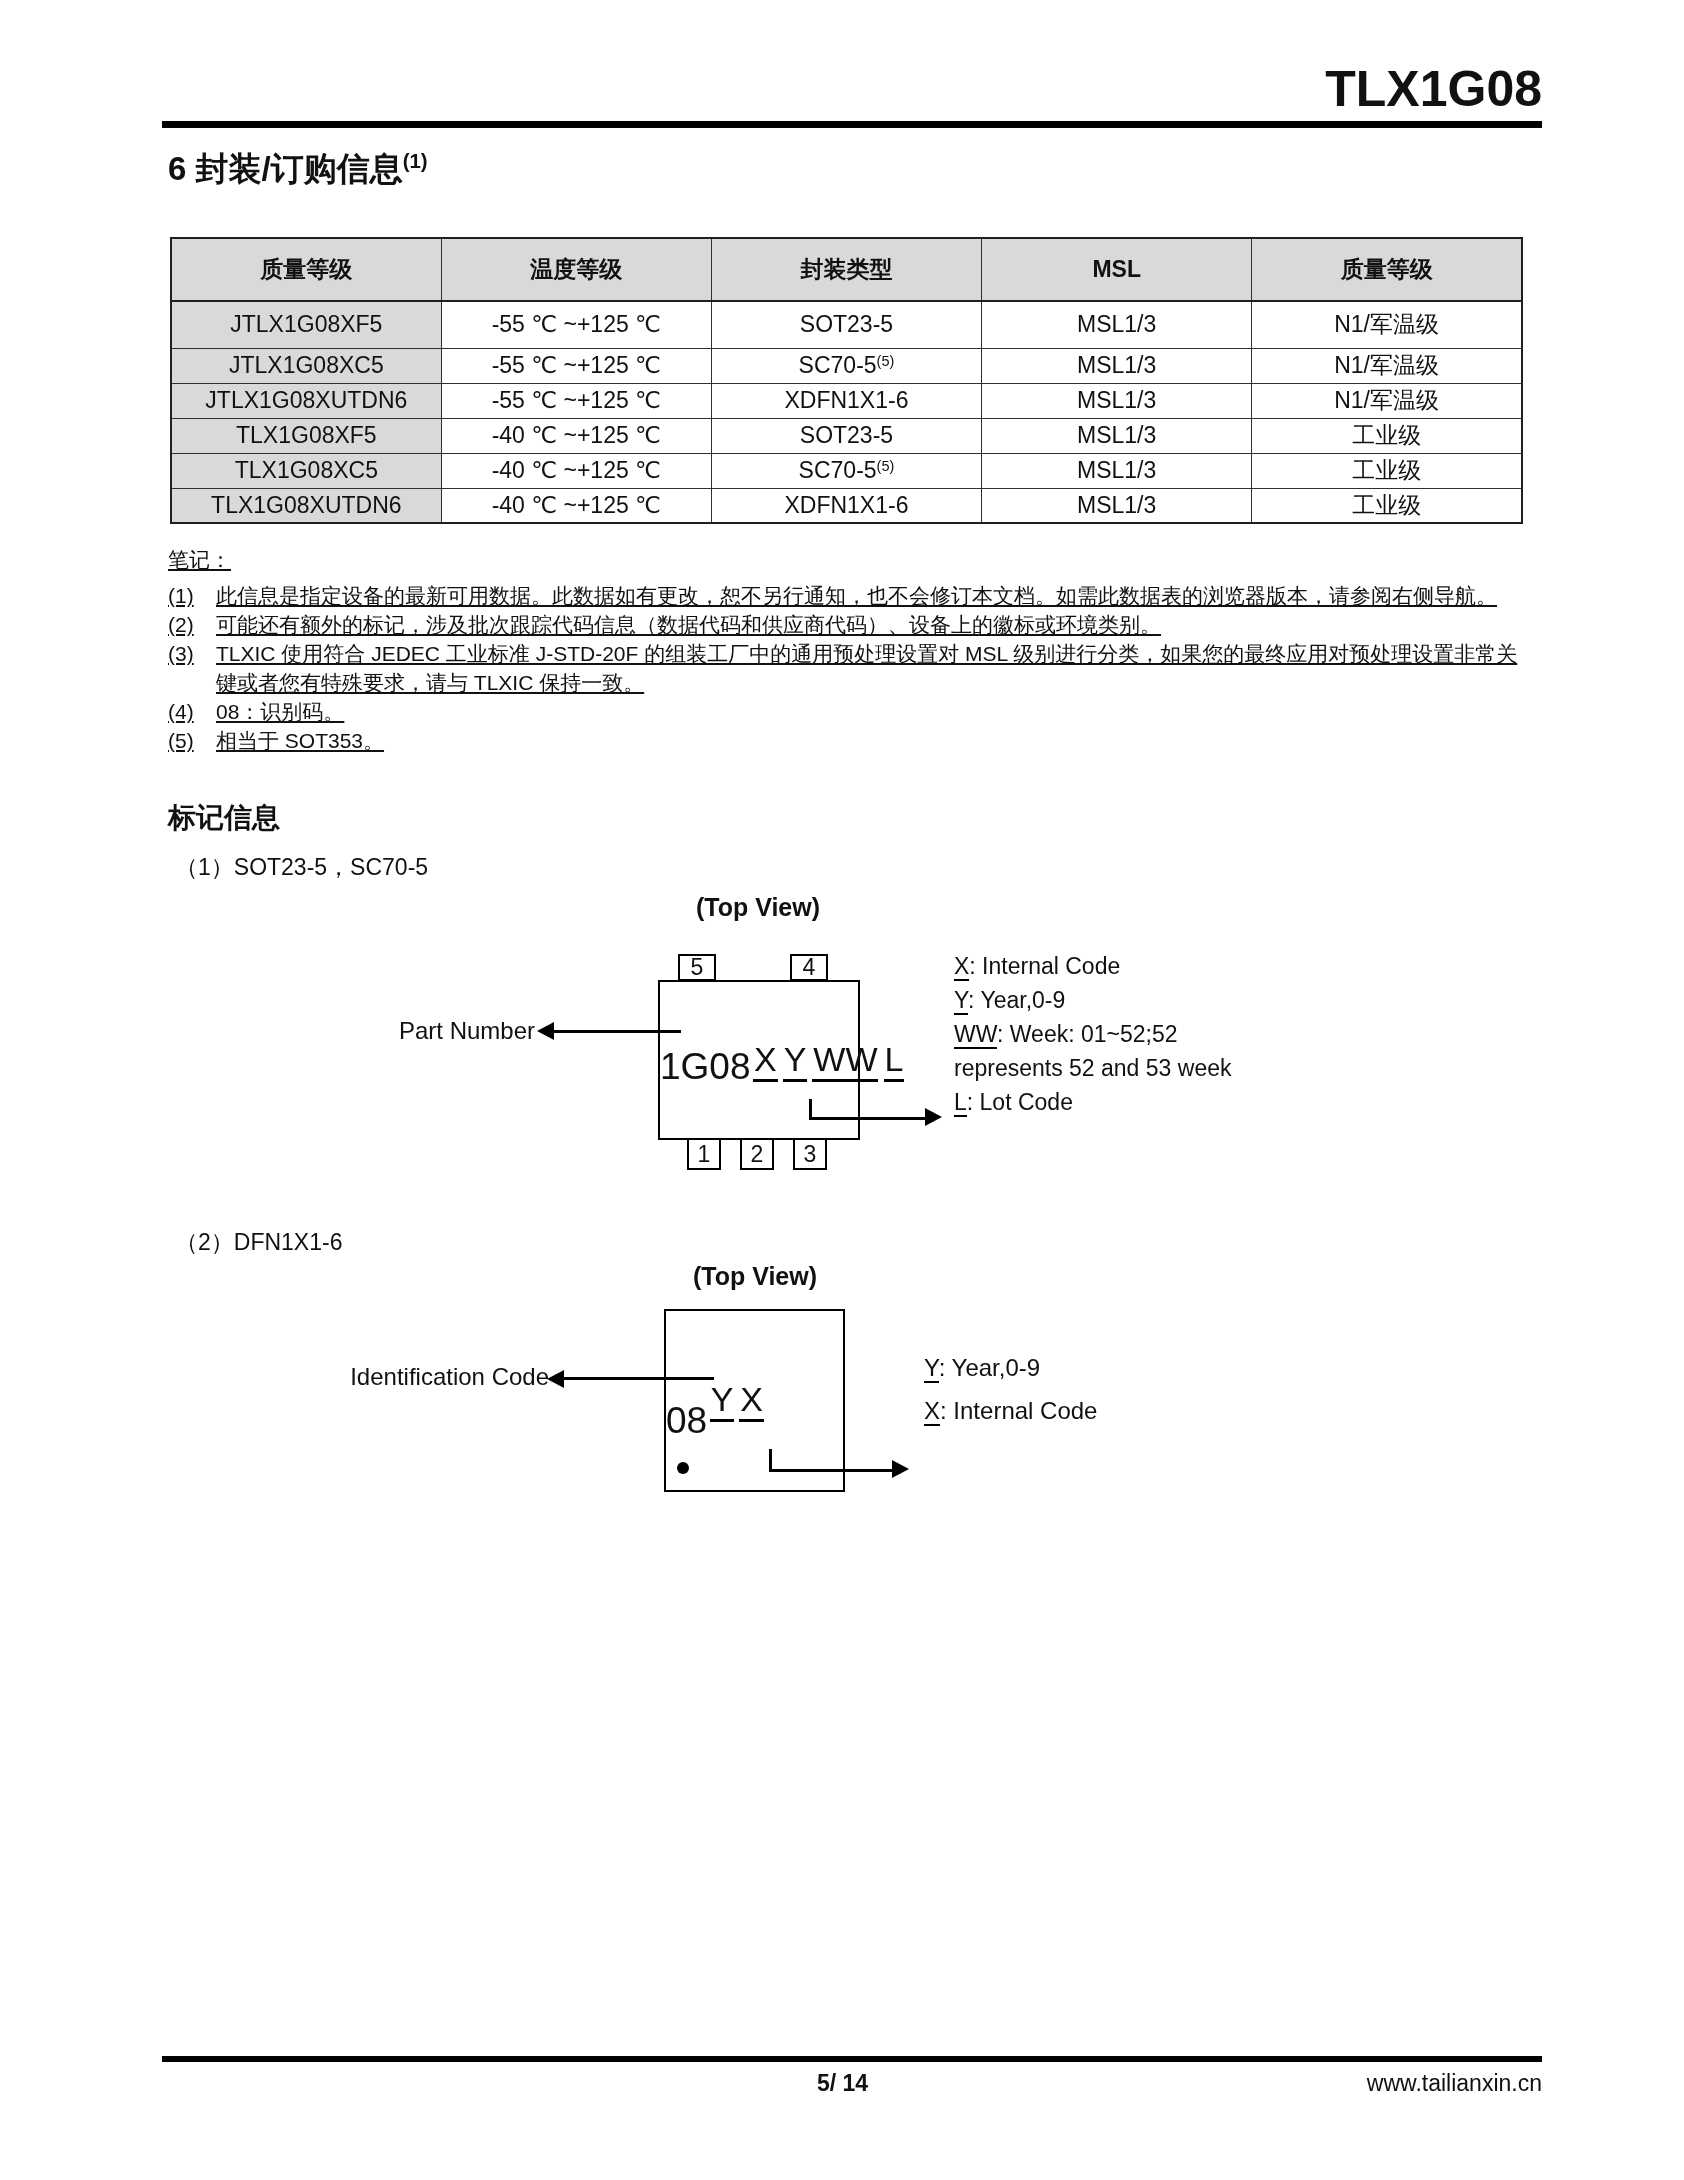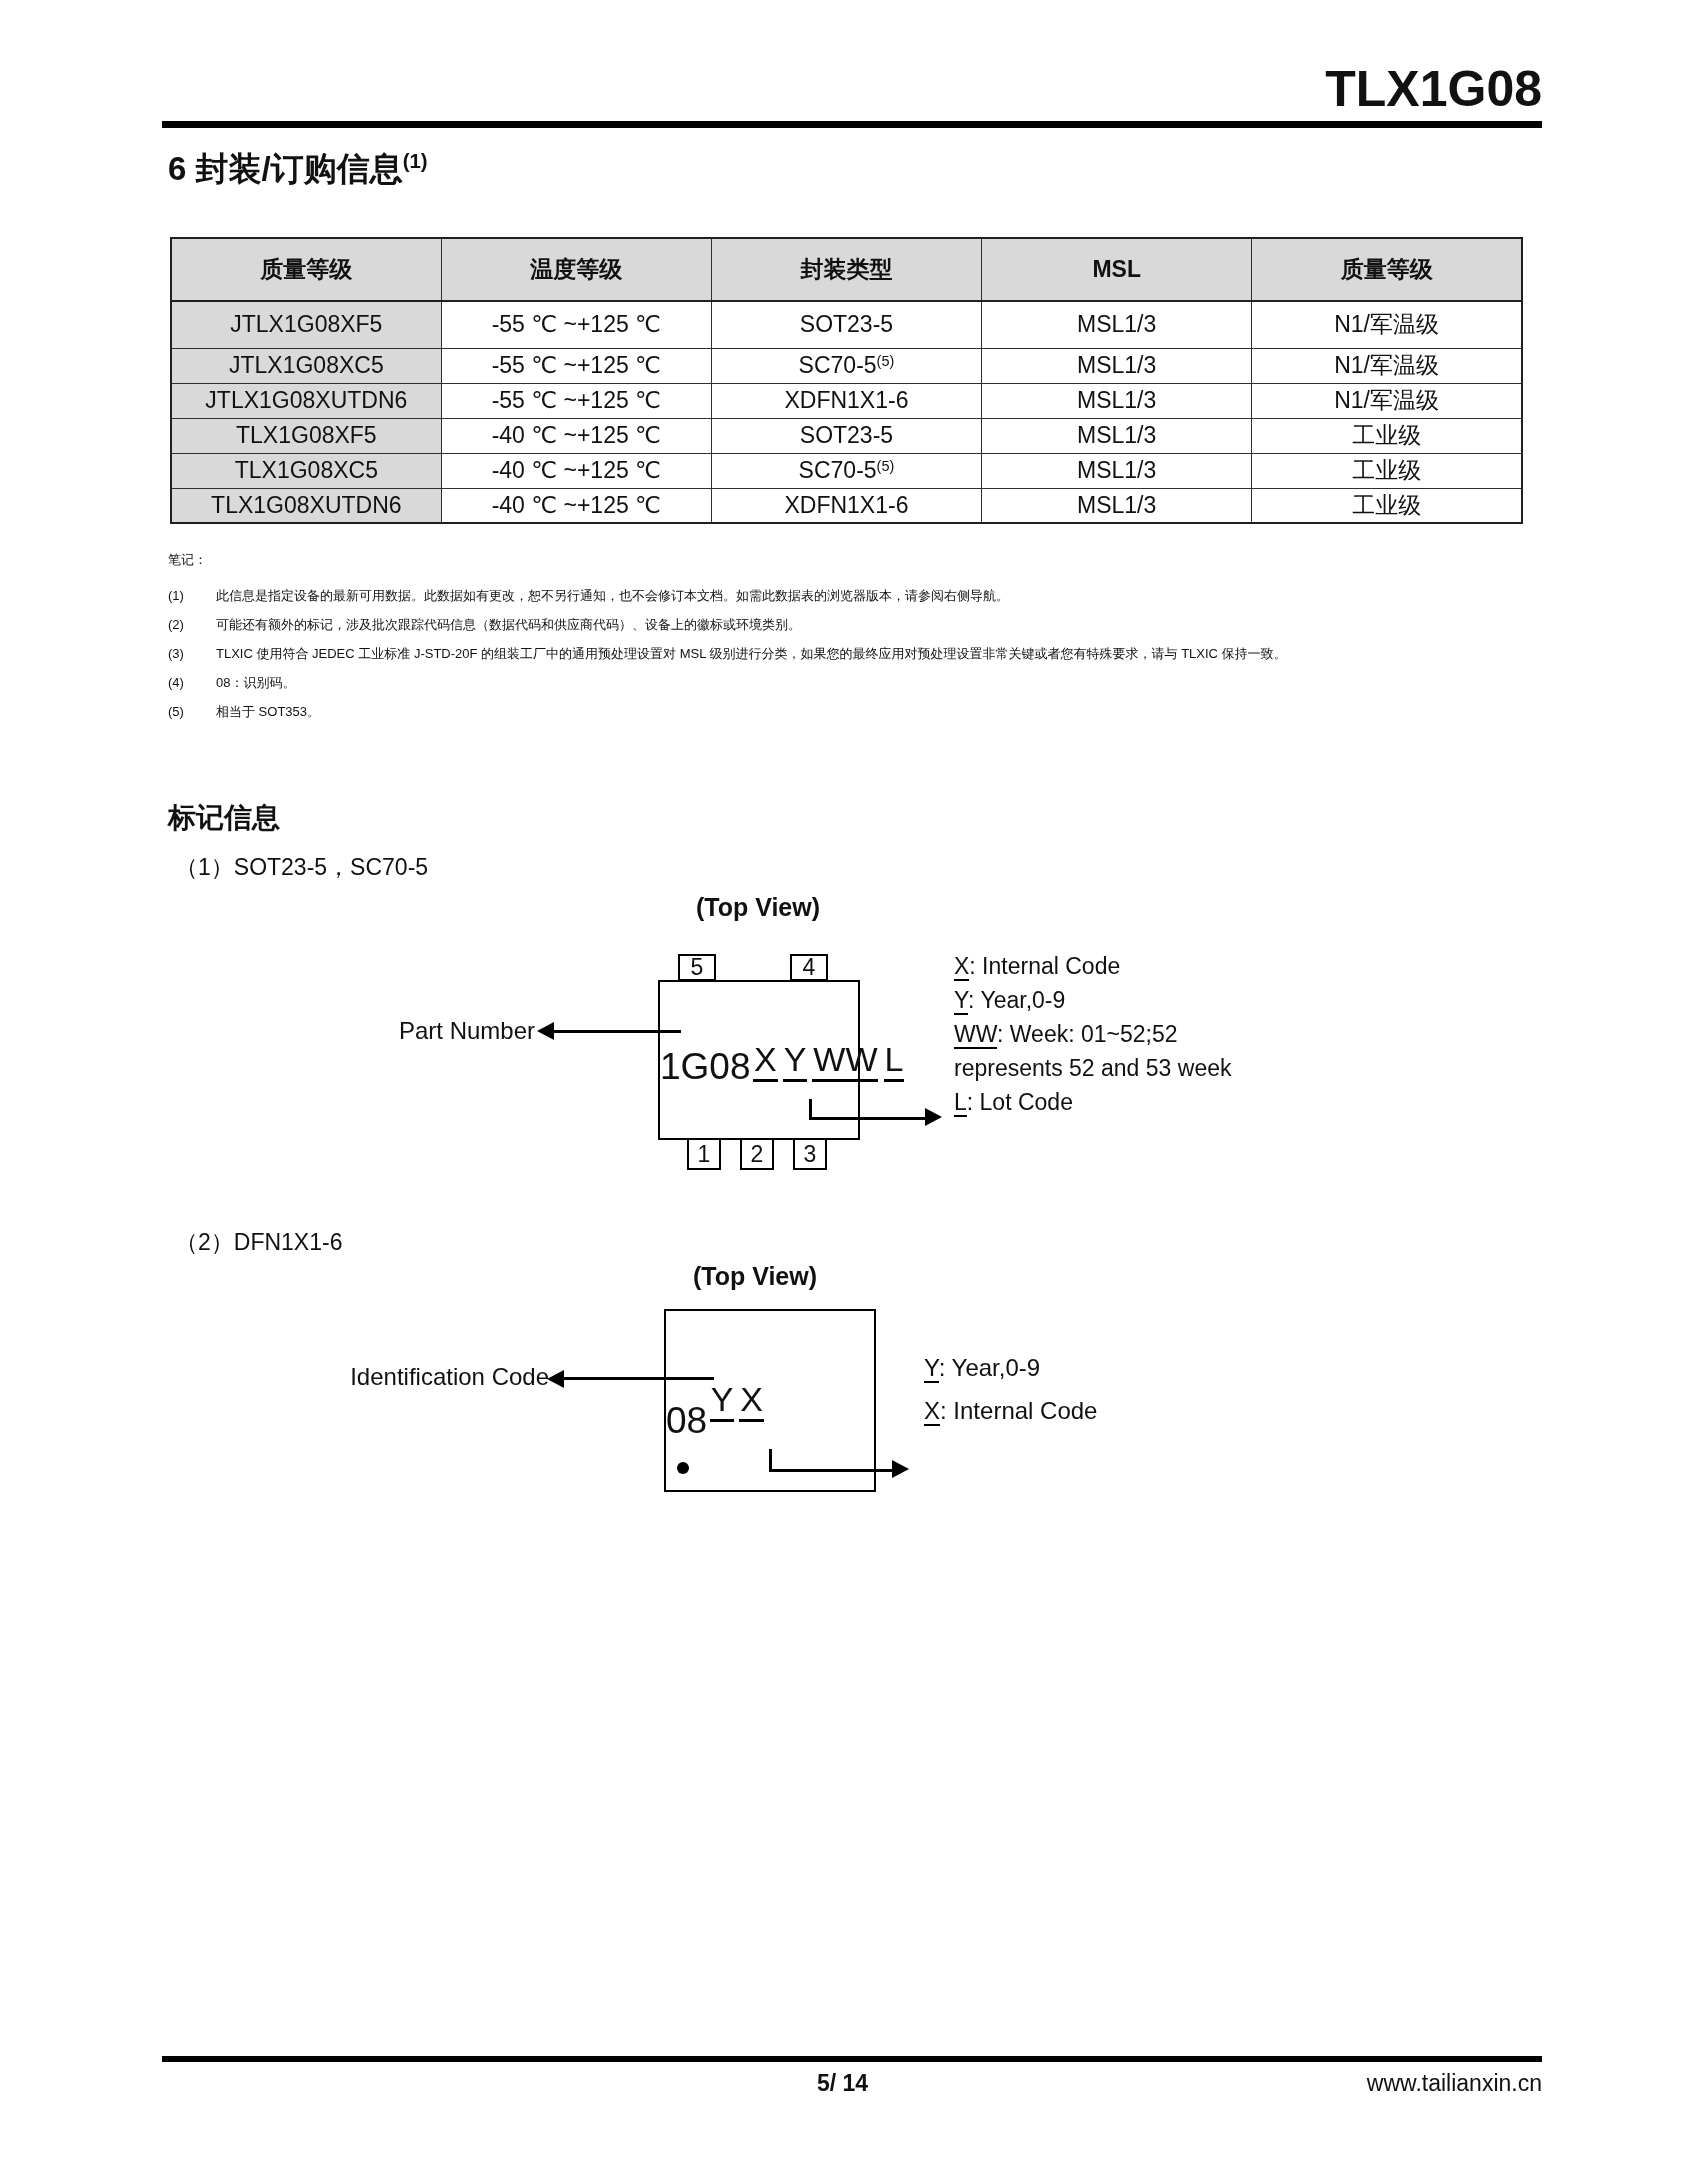--- a/index.html
+++ b/index.html
@@ -44,21 +44,21 @@
   table.order tr.hdr{height:63px;}
   table.order tr.hdr th{background:#d9d9d9;font-weight:bold;border-bottom:2.6px solid #1f1f1f;}
   table.order tr.r1{height:47px;}
   table.order tr.rx{height:35px;}
   table.order td.first{background:#d9d9d9;}
   sup.cell-sup{font-size:14.5px;vertical-align:6.8px;}
 
   
   .notes{
     top:545px;left:168px;width:1363px;
-    font-size:13px;line-height:29px;
+    font-size:21px;line-height:29px;text-decoration:underline;
   }
   .notes .label{margin-bottom:6.8px;}
   .note-row{display:flex;}
   .note-num{width:48px;flex:none;}
   .note-text{flex:1;}
 
   
   .marking-heading{top:799px;left:168px;font-size:28px;font-weight:bold;}
   .marking1-label{top:852px;left:175px;font-size:23px;}
   .marking2-label{top:1227px;left:175px;font-size:23px;}
@@ -74,21 +74,21 @@
     box-sizing:border-box;
   }
   .pin-top{width:38px;height:27px;line-height:23px;}
   .pin-bot{width:34px;height:32px;line-height:28px;}
   .chip-body{
     position:absolute;border:2.6px solid #000;background:#fff;
     box-sizing:border-box;
     display:flex;flex-direction:row;align-items:center;
   }
   .body1{left:658px;top:980px;width:202px;height:160px;}
-  .body2{left:664px;top:1309px;width:212px;height:183px;}
+  .body2{left:664px;top:1309px;width:181px;height:183px;}
   .chip-l1{font-size:37px;margin-top:13.6px;}
   .body2 .chip-l1{margin-top:41px;}
   .chip-l2{font-size:34px;margin-top:3.4px;display:flex;}
   .code-letter{
     display:inline-block;
     border-bottom:3.4px solid #000;
     padding:0 0.9px 1.7px 0.9px;
     margin:0 2.6px;
     line-height:1.05;
   }

